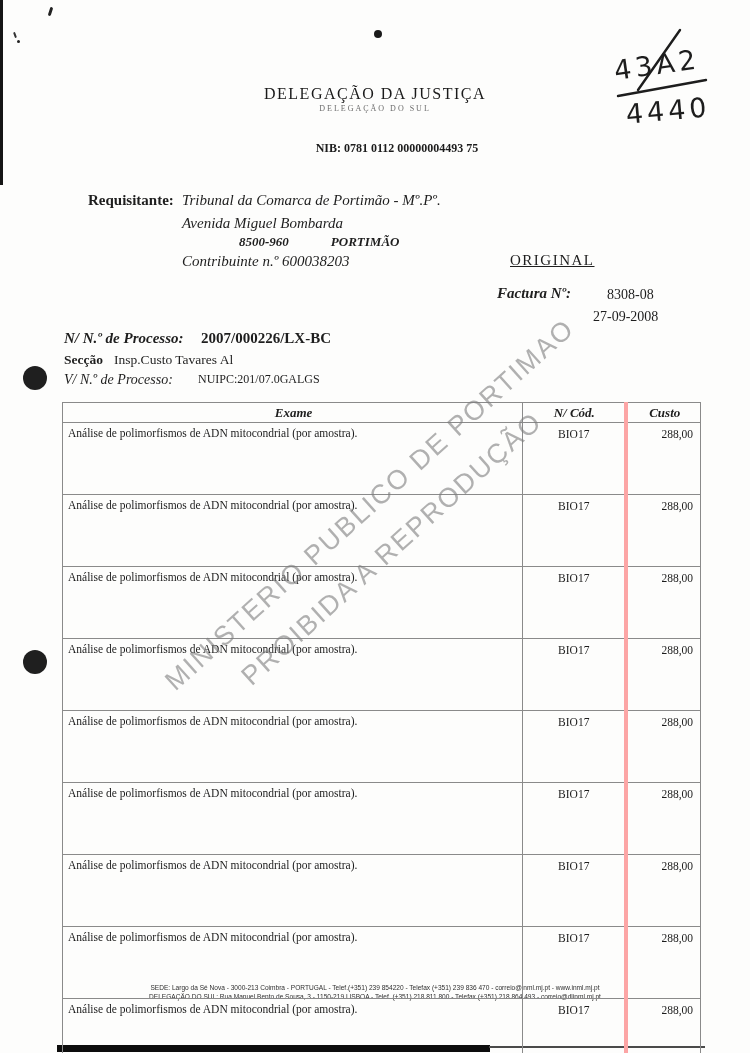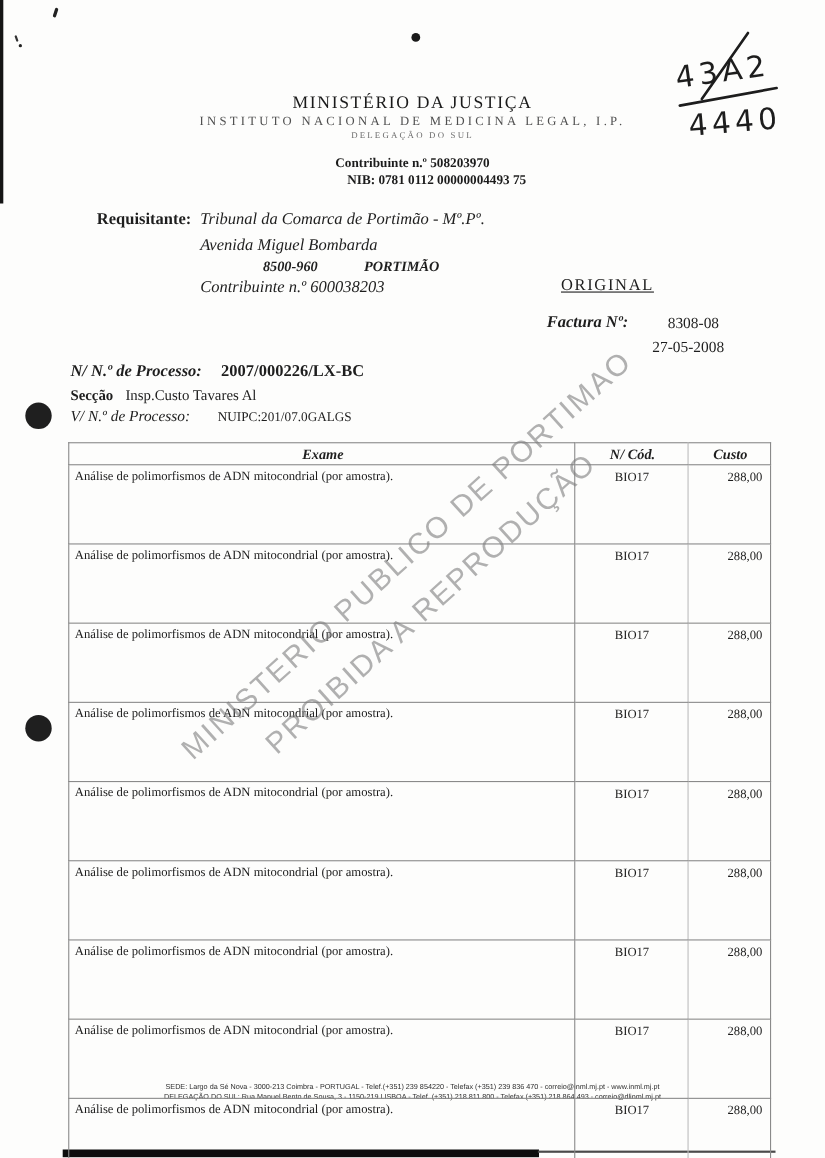--- a/index.html
+++ b/index.html
@@ -61,21 +61,21 @@
   .exam-table th { height:20px; font-size:13px; font-style:italic; font-weight:bold; padding:1px 4px 1px 6px; vertical-align:middle; }
   .exam-table td { height:72px; font-size:11.5px; padding:4px 4px 0 5px; color:#1c1c1c; }
   .col-exame { width:460px; }
   .col-cod { width:103px; }
   .col-custo { width:75px; }
   .exam-table th.h-exame { text-align:center; }
   .exam-table th.h-cod, .exam-table th.h-custo { text-align:center; }
   .exam-table td.c-cod { text-align:center; padding-top:5px; }
   .exam-table td.c-custo { text-align:right; padding-right:7px; padding-top:5px; }
   .exam-table td.c-cod, .exam-table th.h-cod { border-right:1px solid #bdbdbd; border-left:1px solid #8a8a8a; }
-  .exam-table td.c-custo, .exam-table th.h-custo { border-left:1px solid #fca5a5; }
+  .exam-table td.c-custo, .exam-table th.h-custo { border-left:4px solid #fca5a5; }
 
   
   .watermark { position:absolute; z-index:2; color:rgba(125,125,125,0.6); font-family:"Liberation Sans", sans-serif; pointer-events:none; white-space:nowrap; }
   .wm-1 { left:370px; top:505px; font-size:27px; letter-spacing:2px; transform:translate(-50%,-50%) rotate(-42deg); }
   .wm-2 { left:392px; top:549px; font-size:27px; letter-spacing:2px; transform:translate(-50%,-50%) rotate(-42deg); }
 
   
   .handwriting { position:absolute; left:588px; top:18px; width:160px; height:120px; }
   .hw-text { font-family:"DejaVu Sans", sans-serif; fill:#1d1d1d; font-size:27px; letter-spacing:4px; }
 
@@ -99,41 +99,39 @@
   <div class="bottom-line"></div>
 
   <svg class="handwriting" viewBox="0 0 160 120">
     <text class="hw-text" x="26" y="56" transform="rotate(-8 70 48)">43A2</text>
     <line x1="50" y1="72" x2="92" y2="12" stroke="#1d1d1d" stroke-width="2.4" stroke-linecap="round"></line>
     <line x1="30" y1="78" x2="118" y2="62" stroke="#1d1d1d" stroke-width="2.4" stroke-linecap="round"></line>
     <text class="hw-text" x="38" y="102" transform="rotate(-5 80 95)">4440</text>
   </svg>
 
   <div class="letterhead">
-    <div class="ministry">MINISTÉRIO DA JUSTIÇA</div>
-    <div class="institute">INSTITUTO NACIONAL DE MEDICINA LEGAL, I.P.</div>
+    <div class="ministry">DELEGAÇÃO DA JUSTIÇA</div>
     <div class="delegation">DELEGAÇÃO DO SUL</div>
   </div>
   <div class="contribuinte-block">
-    <div class="contrib-line">Contribuinte n.º 508203970</div>
     <div class="nib-line">NIB: 0781 0112 00000004493 75</div>
   </div>
 
   <div class="req-label">Requisitante:</div>
   <div class="req-name">Tribunal da Comarca de Portimão - Mº.Pº.</div>
   <div class="req-address">Avenida  Miguel Bombarda</div>
   <div class="req-postal-row">
     <span>8500-960</span><span class="req-city">PORTIMÃO</span>
   </div>
   <div class="req-contrib">Contribuinte n.º 600038203</div>
 
   <div class="original">ORIGINAL</div>
   <div class="fact-label">Factura Nº:</div>
   <div class="fact-number">8308-08</div>
-  <div class="fact-date">27-05-2008</div>
+  <div class="fact-date">27-09-2008</div>
 
   <div class="proc-our-label">N/ N.º de Processo:</div>
   <div class="proc-our-value">2007/000226/LX-BC</div>
   <div class="sec-label">Secção</div>
   <div class="sec-value">Insp.Custo Tavares Al</div>
   <div class="proc-their-label">V/ N.º de Processo:</div>
   <div class="proc-their-value">NUIPC:201/07.0GALGS</div>
 
   <table class="exam-table">
     <colgroup>

